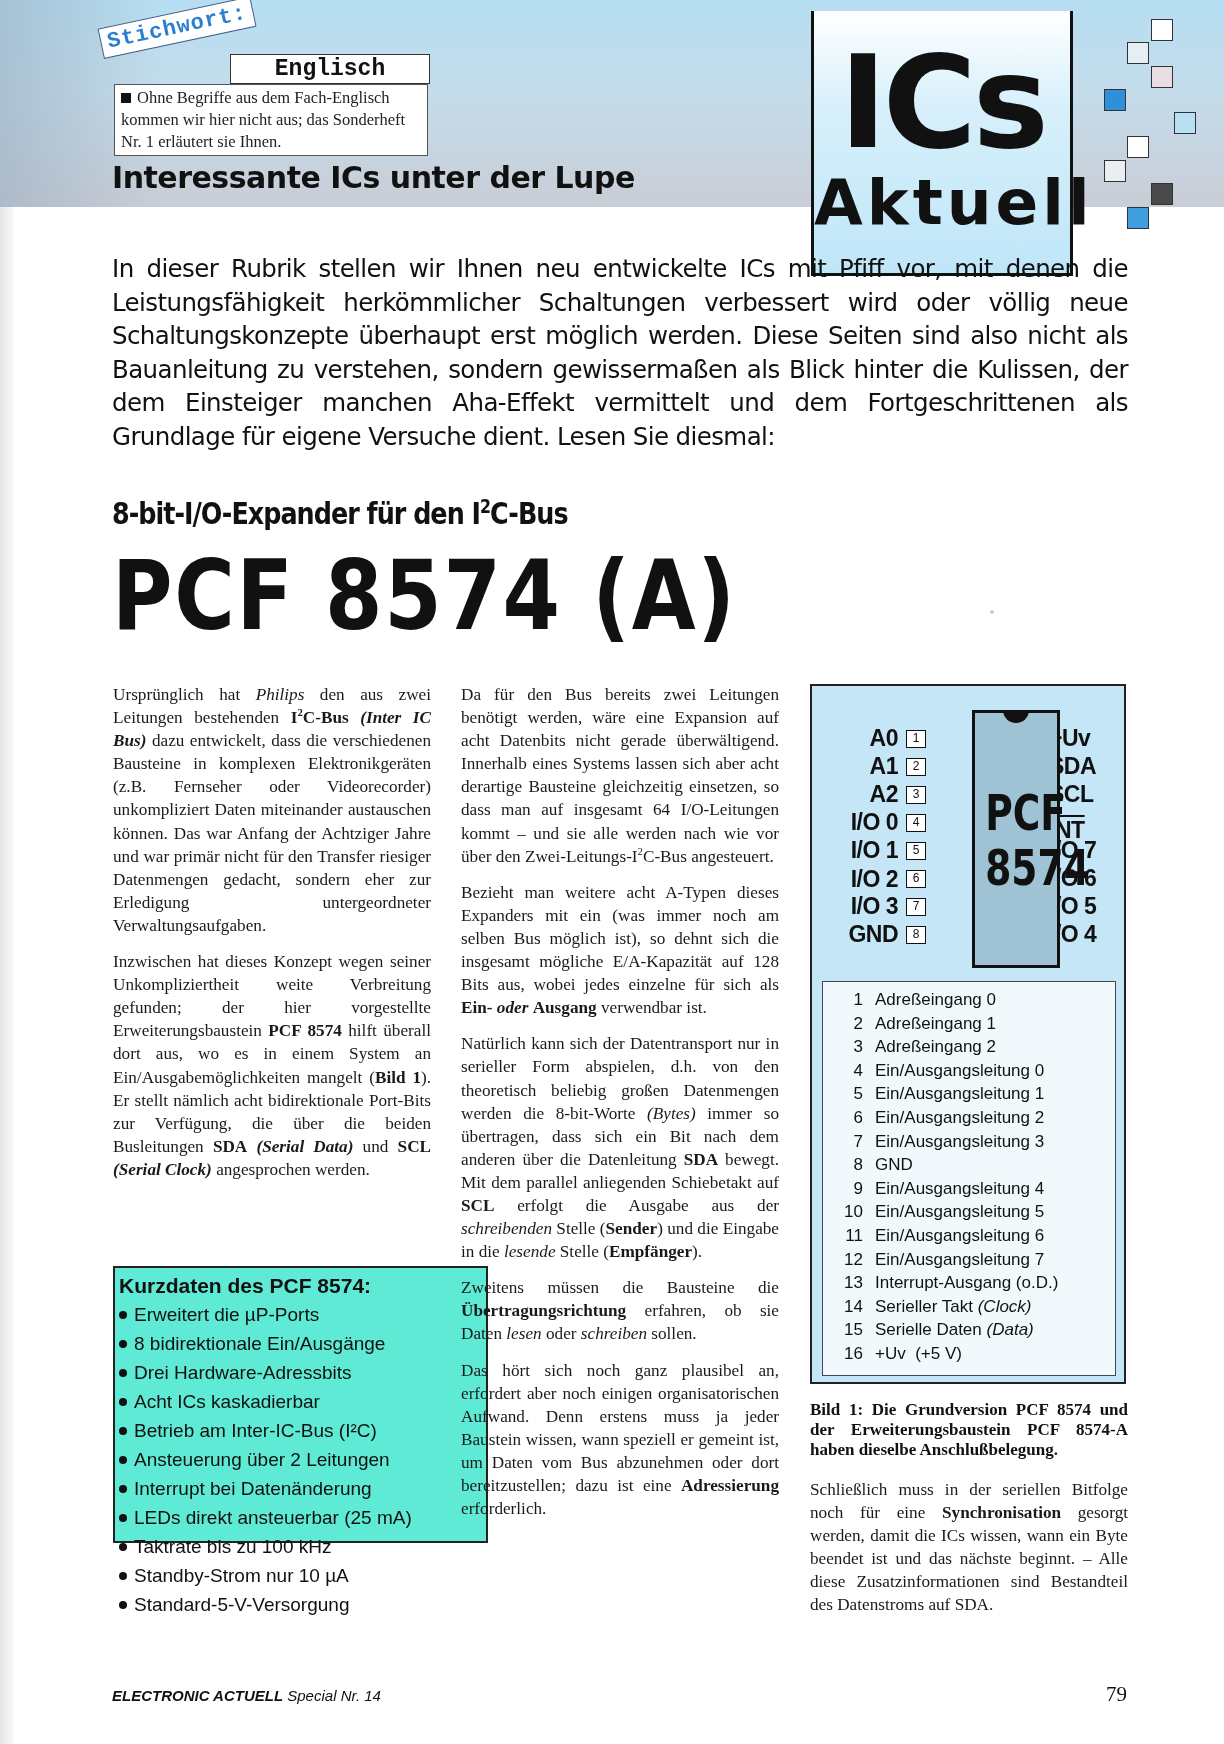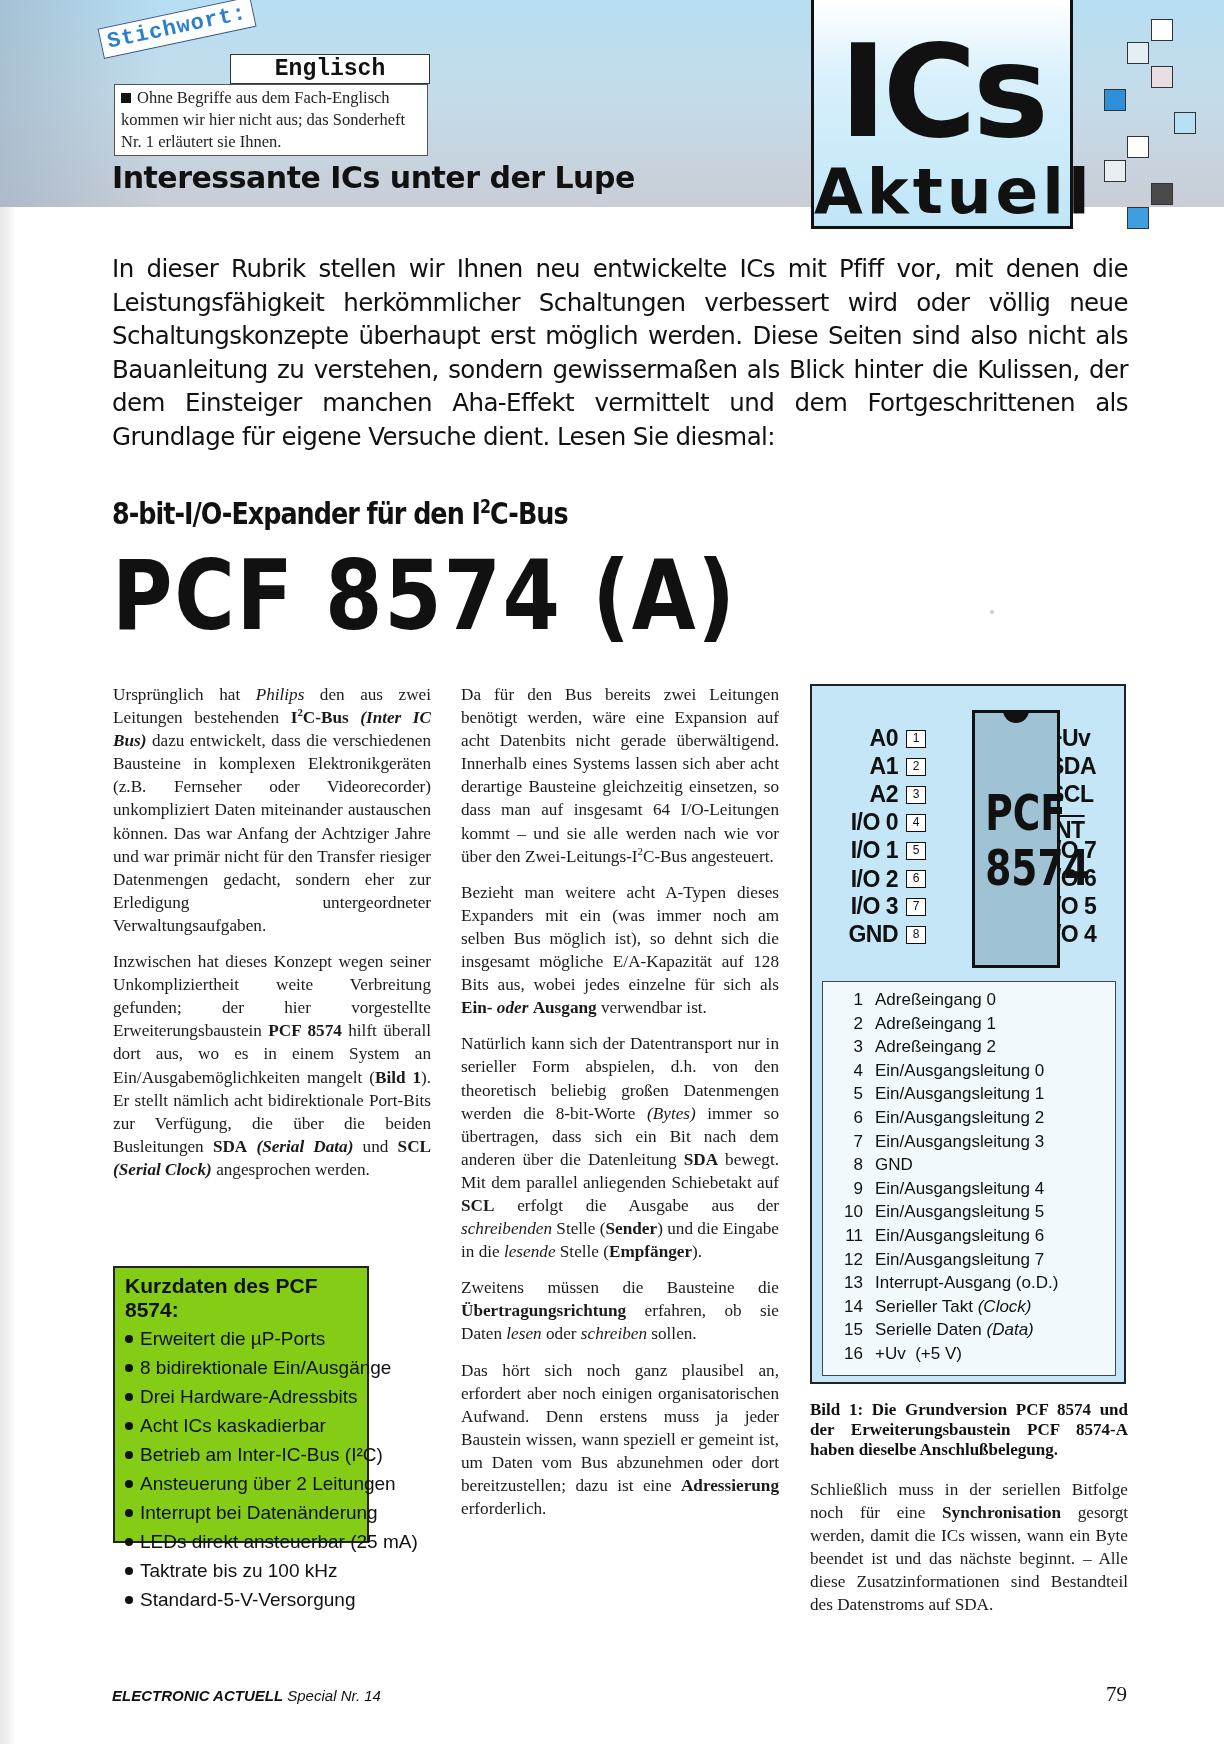--- a/index.html
+++ b/index.html
@@ -43,21 +43,21 @@
   }
   .stichwort-note .sq {
     display: inline-block; width: 10px; height: 10px; background: #111; margin-right: 6px;
   }
   .rubric-title {
     position: absolute; left: 112px; top: 160px;
     font-family: "DejaVu Sans", sans-serif; font-weight: bold; font-size: 30px;
     color: #111; letter-spacing: -0.5px;
   }
   .logo-box {
-    position: absolute; left: 811px; top: 0; width: 262px; height: 229px;
+    position: absolute; left: 811px; top: 11px; width: 262px; height: 265px;
     background: linear-gradient(to bottom, #ffffff 0%, #d8f0fb 35%, #bfe6f8 100%);
     border: 3px solid #111; border-top: none; box-sizing: border-box;
   }
   .logo-ics {
     position: absolute; left: 0; width: 100%; top: 28px; text-align: center;
     font-family: "DejaVu Sans", sans-serif; font-weight: bold; font-size: 128px;
     line-height: 1; letter-spacing: -4px; color: #111;
   }
   .logo-aktuell {
     position: absolute; left: 0; width: 100%; top: 160px; text-align: center;
@@ -85,22 +85,22 @@
 
   
   .col { position: absolute; font-size: 17.2px; line-height: 23.1px; text-align: justify; color: #1a1a1a; }
   .col p { margin: 0 0 13px 0; }
   .col-1 { left: 113px; top: 683px; width: 318px; }
   .col-2 { left: 461px; top: 683px; width: 318px; }
   .col-3 { left: 810px; width: 318px; }
   sup { font-size: 0.62em; line-height: 0; }
 
   .kurzdaten-box {
-    position: absolute; left: 113px; top: 1266px; width: 256px; height: 277px;
-    background: #84cc16; border: 2px solid #222; box-sizing: border-box; padding: 6px 0 0 10px;
+    position: absolute; left: 113px; top: 1266px; width: 375px; height: 277px;
+    background: #5eead4; border: 2px solid #222; box-sizing: border-box; padding: 6px 0 0 4px;
     font-family: "Liberation Sans", sans-serif;
   }
   .kurz-title { font-weight: bold; font-size: 21px; margin-bottom: 2px; color: #111; }
   .kurz-item { font-size: 19px; line-height: 29px; color: #111; white-space: nowrap; }
   .kurz-item .dot { display: inline-block; width: 8px; height: 8px; border-radius: 50%; background: #111; margin-right: 7px; vertical-align: middle; position: relative; top: -1px; }
 
   
   .pin-box {
     position: absolute; left: 810px; top: 684px; width: 316px; height: 700px;
     background: #c4e6f6; border: 2px solid #222; box-sizing: border-box;
@@ -199,20 +199,21 @@
   <div id="kurz-list">
       <div class="kurz-item"><span class="dot"></span><span>Erweitert die µP-Ports</span></div>
       <div class="kurz-item"><span class="dot"></span><span>8 bidirektionale Ein/Ausgänge</span></div>
       <div class="kurz-item"><span class="dot"></span><span>Drei Hardware-Adressbits</span></div>
       <div class="kurz-item"><span class="dot"></span><span>Acht ICs kaskadierbar</span></div>
       <div class="kurz-item"><span class="dot"></span><span>Betrieb am Inter-IC-Bus (I²C)</span></div>
       <div class="kurz-item"><span class="dot"></span><span>Ansteuerung über 2 Leitungen</span></div>
       <div class="kurz-item"><span class="dot"></span><span>Interrupt bei Datenänderung</span></div>
       <div class="kurz-item"><span class="dot"></span><span>LEDs direkt ansteuerbar (25 mA)</span></div>
       <div class="kurz-item"><span class="dot"></span><span>Taktrate bis zu 100 kHz</span></div>
+      <div class="kurz-item"><span class="dot"></span><span>Standby-Strom nur 10 µA</span></div>
       <div class="kurz-item"><span class="dot"></span><span>Standard-5-V-Versorgung</span></div>
     </div>
 </div>
 
 <div class="col col-2">
   <p><span>Da für den Bus bereits zwei Leitungen benötigt werden, wäre eine Expansion auf acht Datenbits nicht gerade überwältigend. Innerhalb eines Systems lassen sich aber acht derartige Bausteine gleichzeitig einsetzen, so dass man auf insgesamt 64 I/O-Leitungen kommt – und sie alle werden nach wie vor über den Zwei-Leitungs-I</span><sup>2</sup><span>C-Bus angesteuert.</span></p>
   <p><span>Bezieht man weitere acht A-Typen dieses Expanders mit ein (was immer noch am selben Bus möglich ist), so dehnt sich die insgesamt mögliche E/A-Kapazität auf 128 Bits aus, wobei jedes einzelne für sich als </span><b>Ein-</b><i><b> oder</b></i> <b>Ausgang</b><span> verwendbar ist.</span></p>
   <p><span>Natürlich kann sich der Datentransport nur in serieller Form abspielen, d.h. von den theoretisch beliebig großen Datenmengen werden die 8-bit-Worte </span><i>(Bytes)</i><span> immer so übertragen, dass sich ein Bit nach dem anderen über die Datenleitung </span><b>SDA</b><span> bewegt. Mit dem parallel anliegenden Schiebetakt auf </span><b>SCL</b><span> erfolgt die Ausgabe aus der </span><i>schreibenden</i><span> Stelle (</span><b>Sender</b><span>) und die Eingabe in die </span><i>lesende</i><span> Stelle (</span><b>Empfänger</b><span>).</span></p>
   <p><span>Zweitens müssen die Bausteine die </span><b>Übertragungsrichtung</b><span> erfahren, ob sie Daten </span><i>lesen</i><span> oder </span><i>schreiben</i><span> sollen.</span></p>
   <p><span>Das hört sich noch ganz plausibel an, erfordert aber noch einigen organisatorischen Aufwand. Denn erstens muss ja jeder Baustein wissen, wann speziell er gemeint ist, um Daten vom Bus abzunehmen oder dort bereitzustellen; dazu ist eine </span><b>Adressierung</b><span> erforderlich.</span></p>

